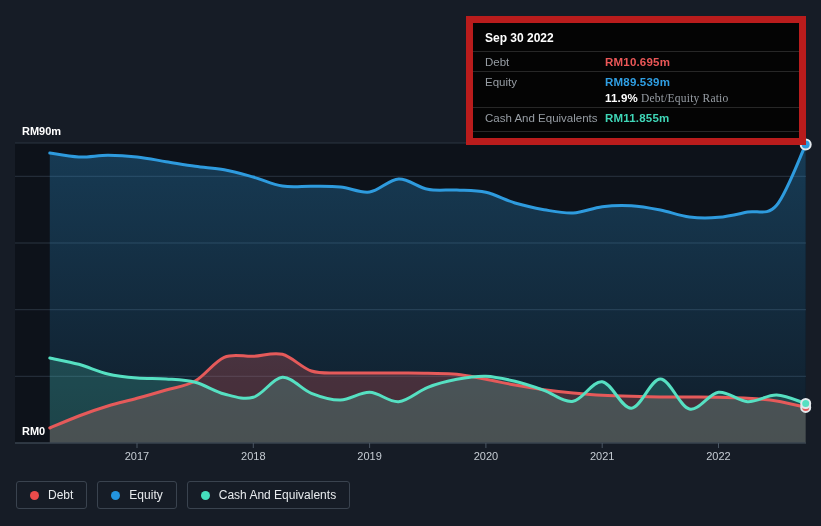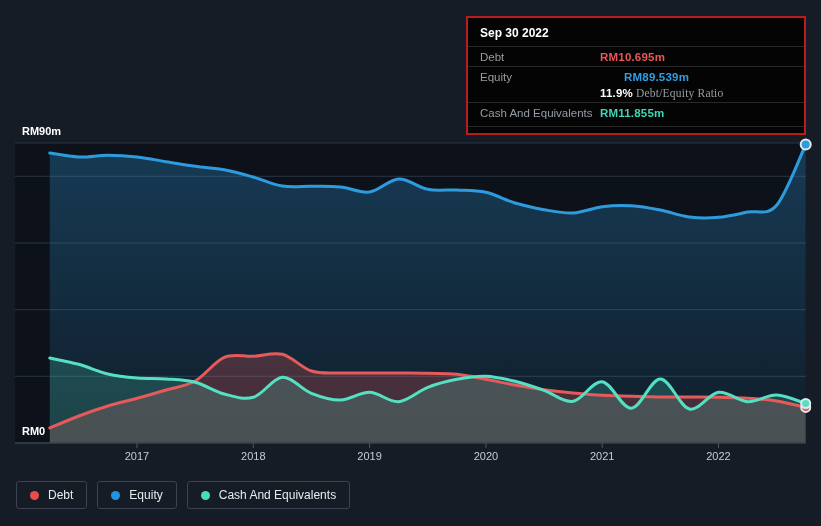--- a/index.html
+++ b/index.html
@@ -1,21 +1,21 @@
 <!DOCTYPE html>
 <html><head>
 <meta charset="utf-8">
 <style>
   html,body{margin:0;padding:0;background:#161C26;}
   .stage{position:relative;width:821px;height:526px;background:#161C26;overflow:hidden;
          font-family:"Liberation Sans",sans-serif;}
   svg text{font-family:"Liberation Sans",sans-serif;}
   
   .tooltip{position:absolute;left:466px;top:16px;width:340px;background:#040404;
-           border:2px solid #b91c1c;box-sizing:border-box;padding-bottom:6px;z-index:5;}
+           border:7px solid #b91c1c;box-sizing:border-box;padding-bottom:6px;z-index:5;}
   .tt-header{padding:8px 12px 6px 12px;color:#FFFFFF;font-weight:bold;font-size:12px;}
   .tt-row{display:flex;align-items:baseline;padding:4px 12px 3px 12px;font-size:11.5px;
           border-top:1px solid #272727;}
   .tt-row.no-divider{border-top:none;padding-top:1px;}
   .tt-label{width:120px;flex:none;color:#979DA4;}
   .tt-value{font-weight:bold;letter-spacing:.2px;}
   .ratio-bold{color:#FFFFFF;font-weight:bold;}
   .ratio-rest{color:#979DA4;font-weight:normal;font-family:Liberation Serif, serif;}
   .tt-rule{border-top:1px solid #272727;height:0;margin-top:4px;}
   
@@ -72,21 +72,21 @@
 
   <div class="tooltip">
     <div class="tt-header">Sep 30 2022</div>
     <div id="tt-rows">
         <div class="tt-row">
           <span class="tt-label">Debt</span>
           <span class="tt-value" style="color: rgb(235, 87, 87);">RM10.695m</span>
         </div>
         <div class="tt-row">
           <span class="tt-label">Equity</span>
-          <span class="tt-value" style="color: rgb(47, 159, 227); margin-left: 24px;">RM89.539m</span>
+          <span class="tt-value" style="color: rgb(47, 159, 227);">RM89.539m</span>
         </div>
         <div class="tt-row no-divider">
           <span class="tt-label"></span>
           <span class="tt-value"><span class="ratio-bold">11.9%</span><span class="ratio-rest"> Debt/Equity Ratio</span></span>
         </div>
         <div class="tt-row">
           <span class="tt-label">Cash And Equivalents</span>
           <span class="tt-value" style="color: rgb(63, 214, 183);">RM11.855m</span>
         </div>
       </div>

